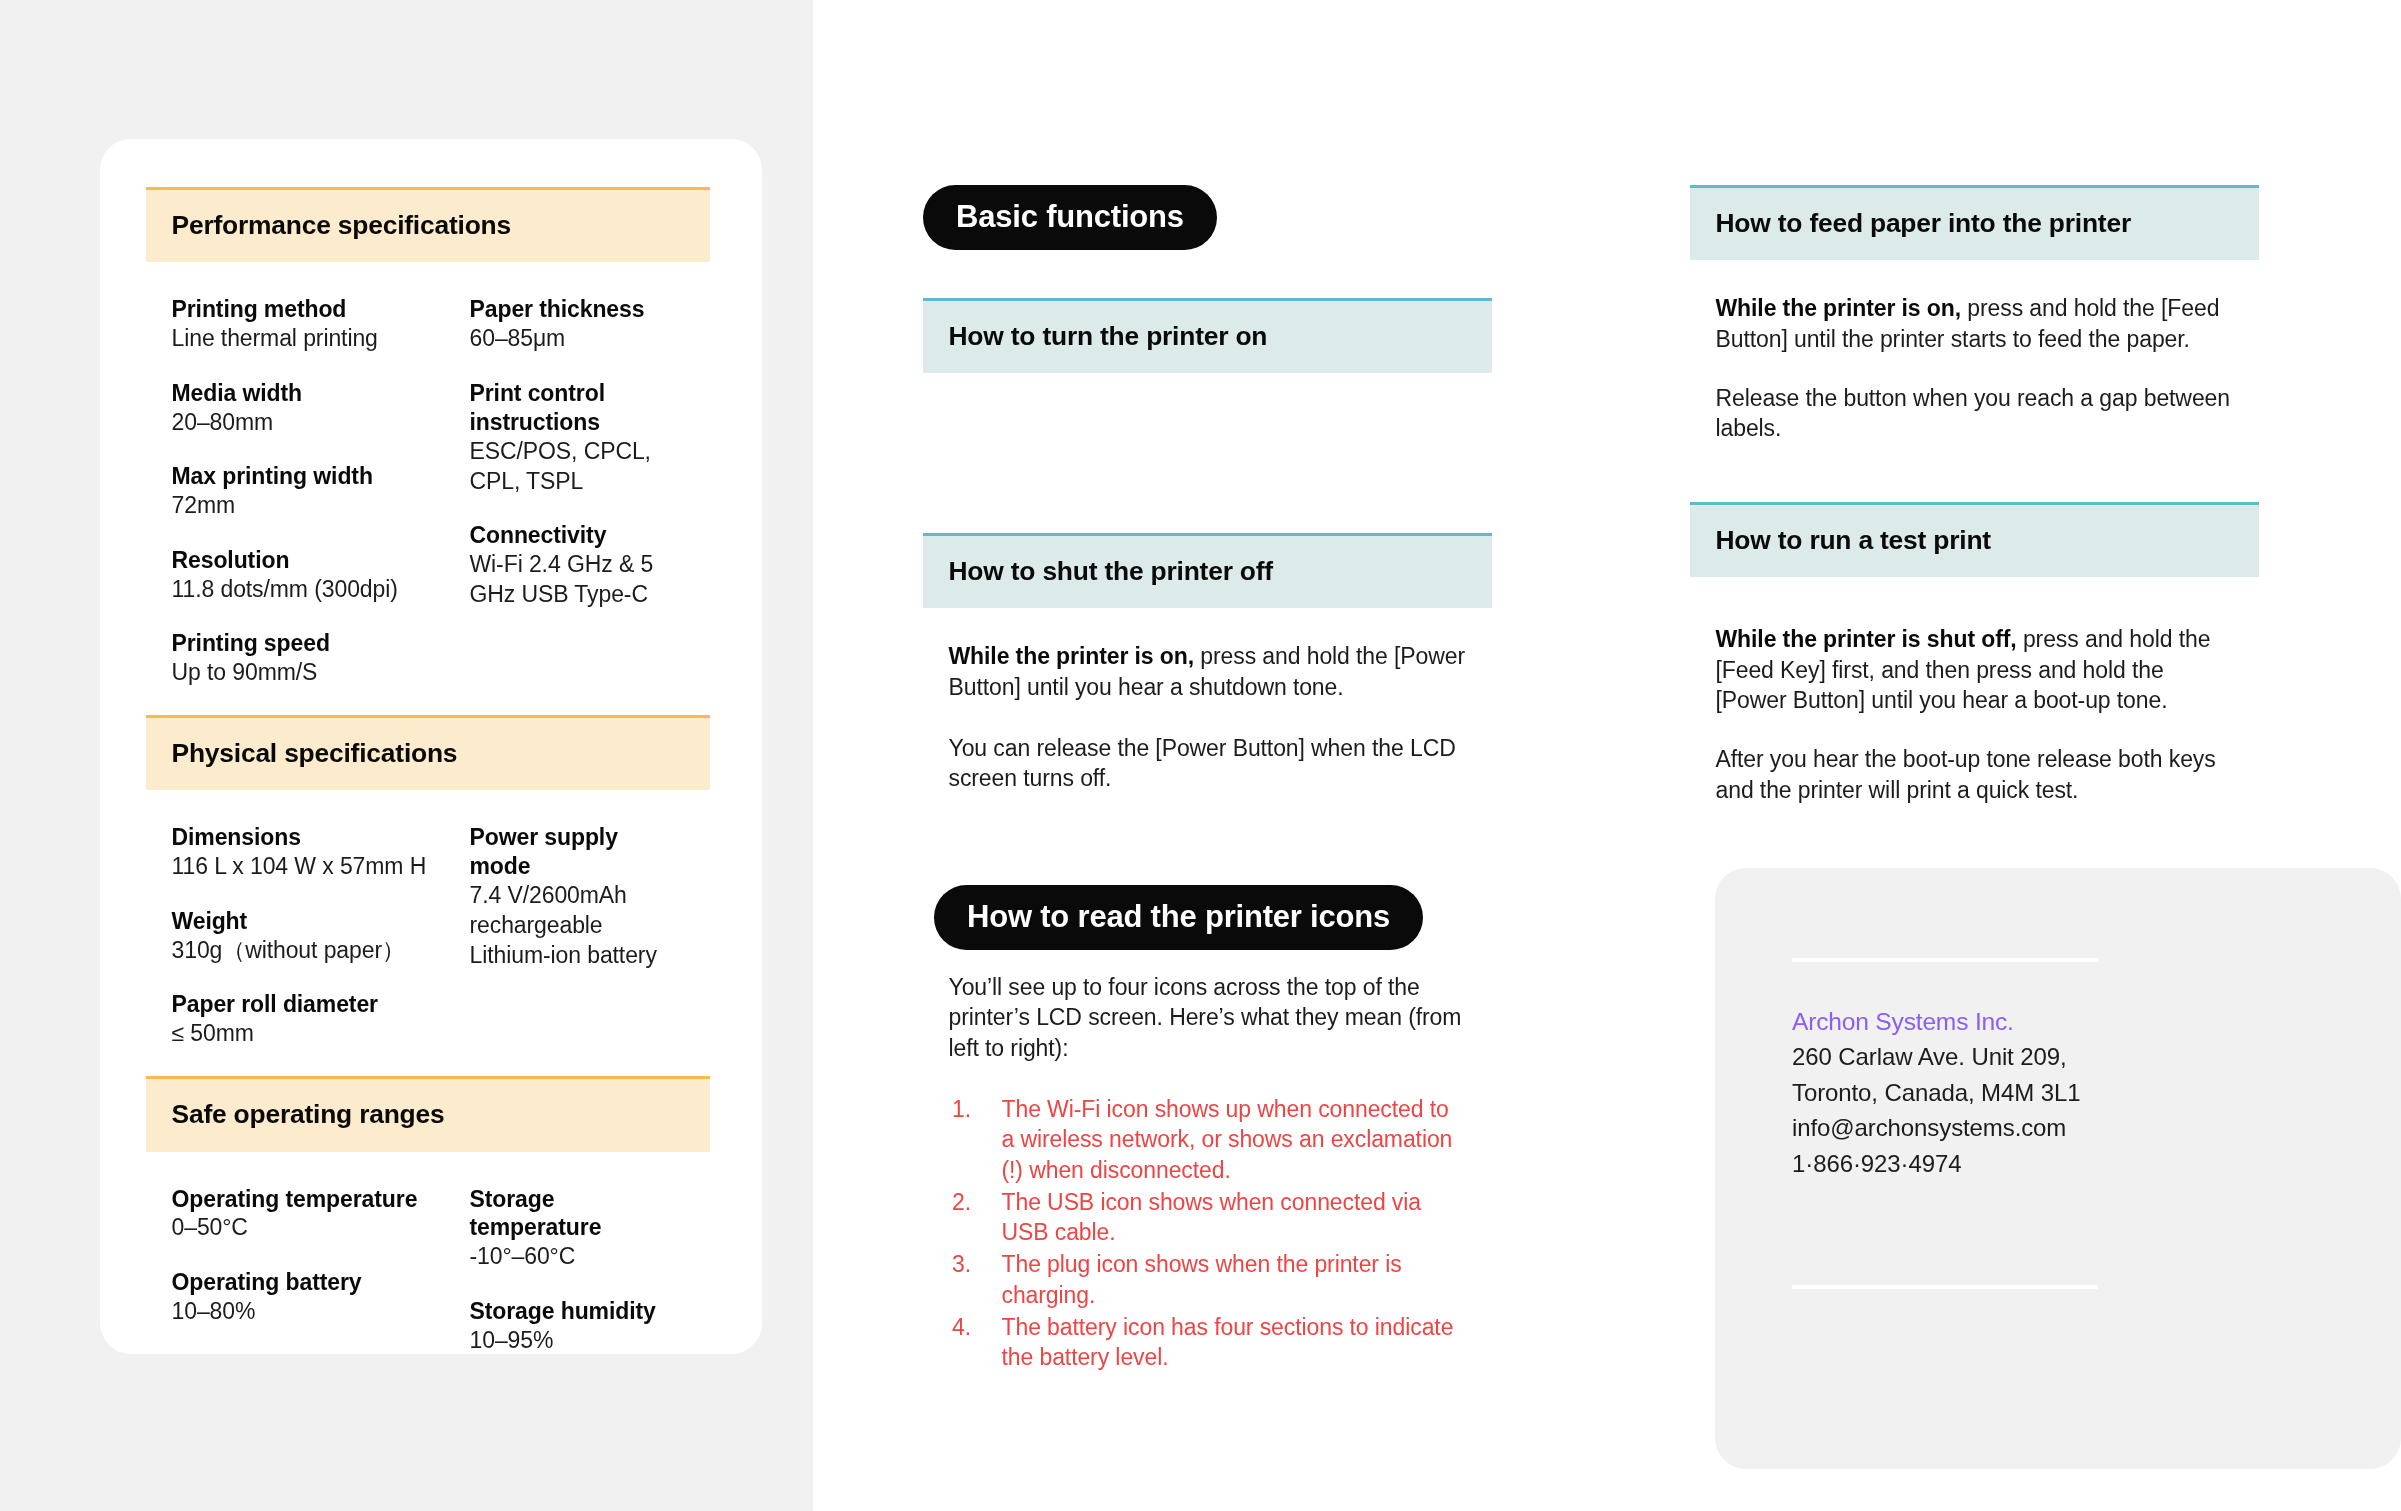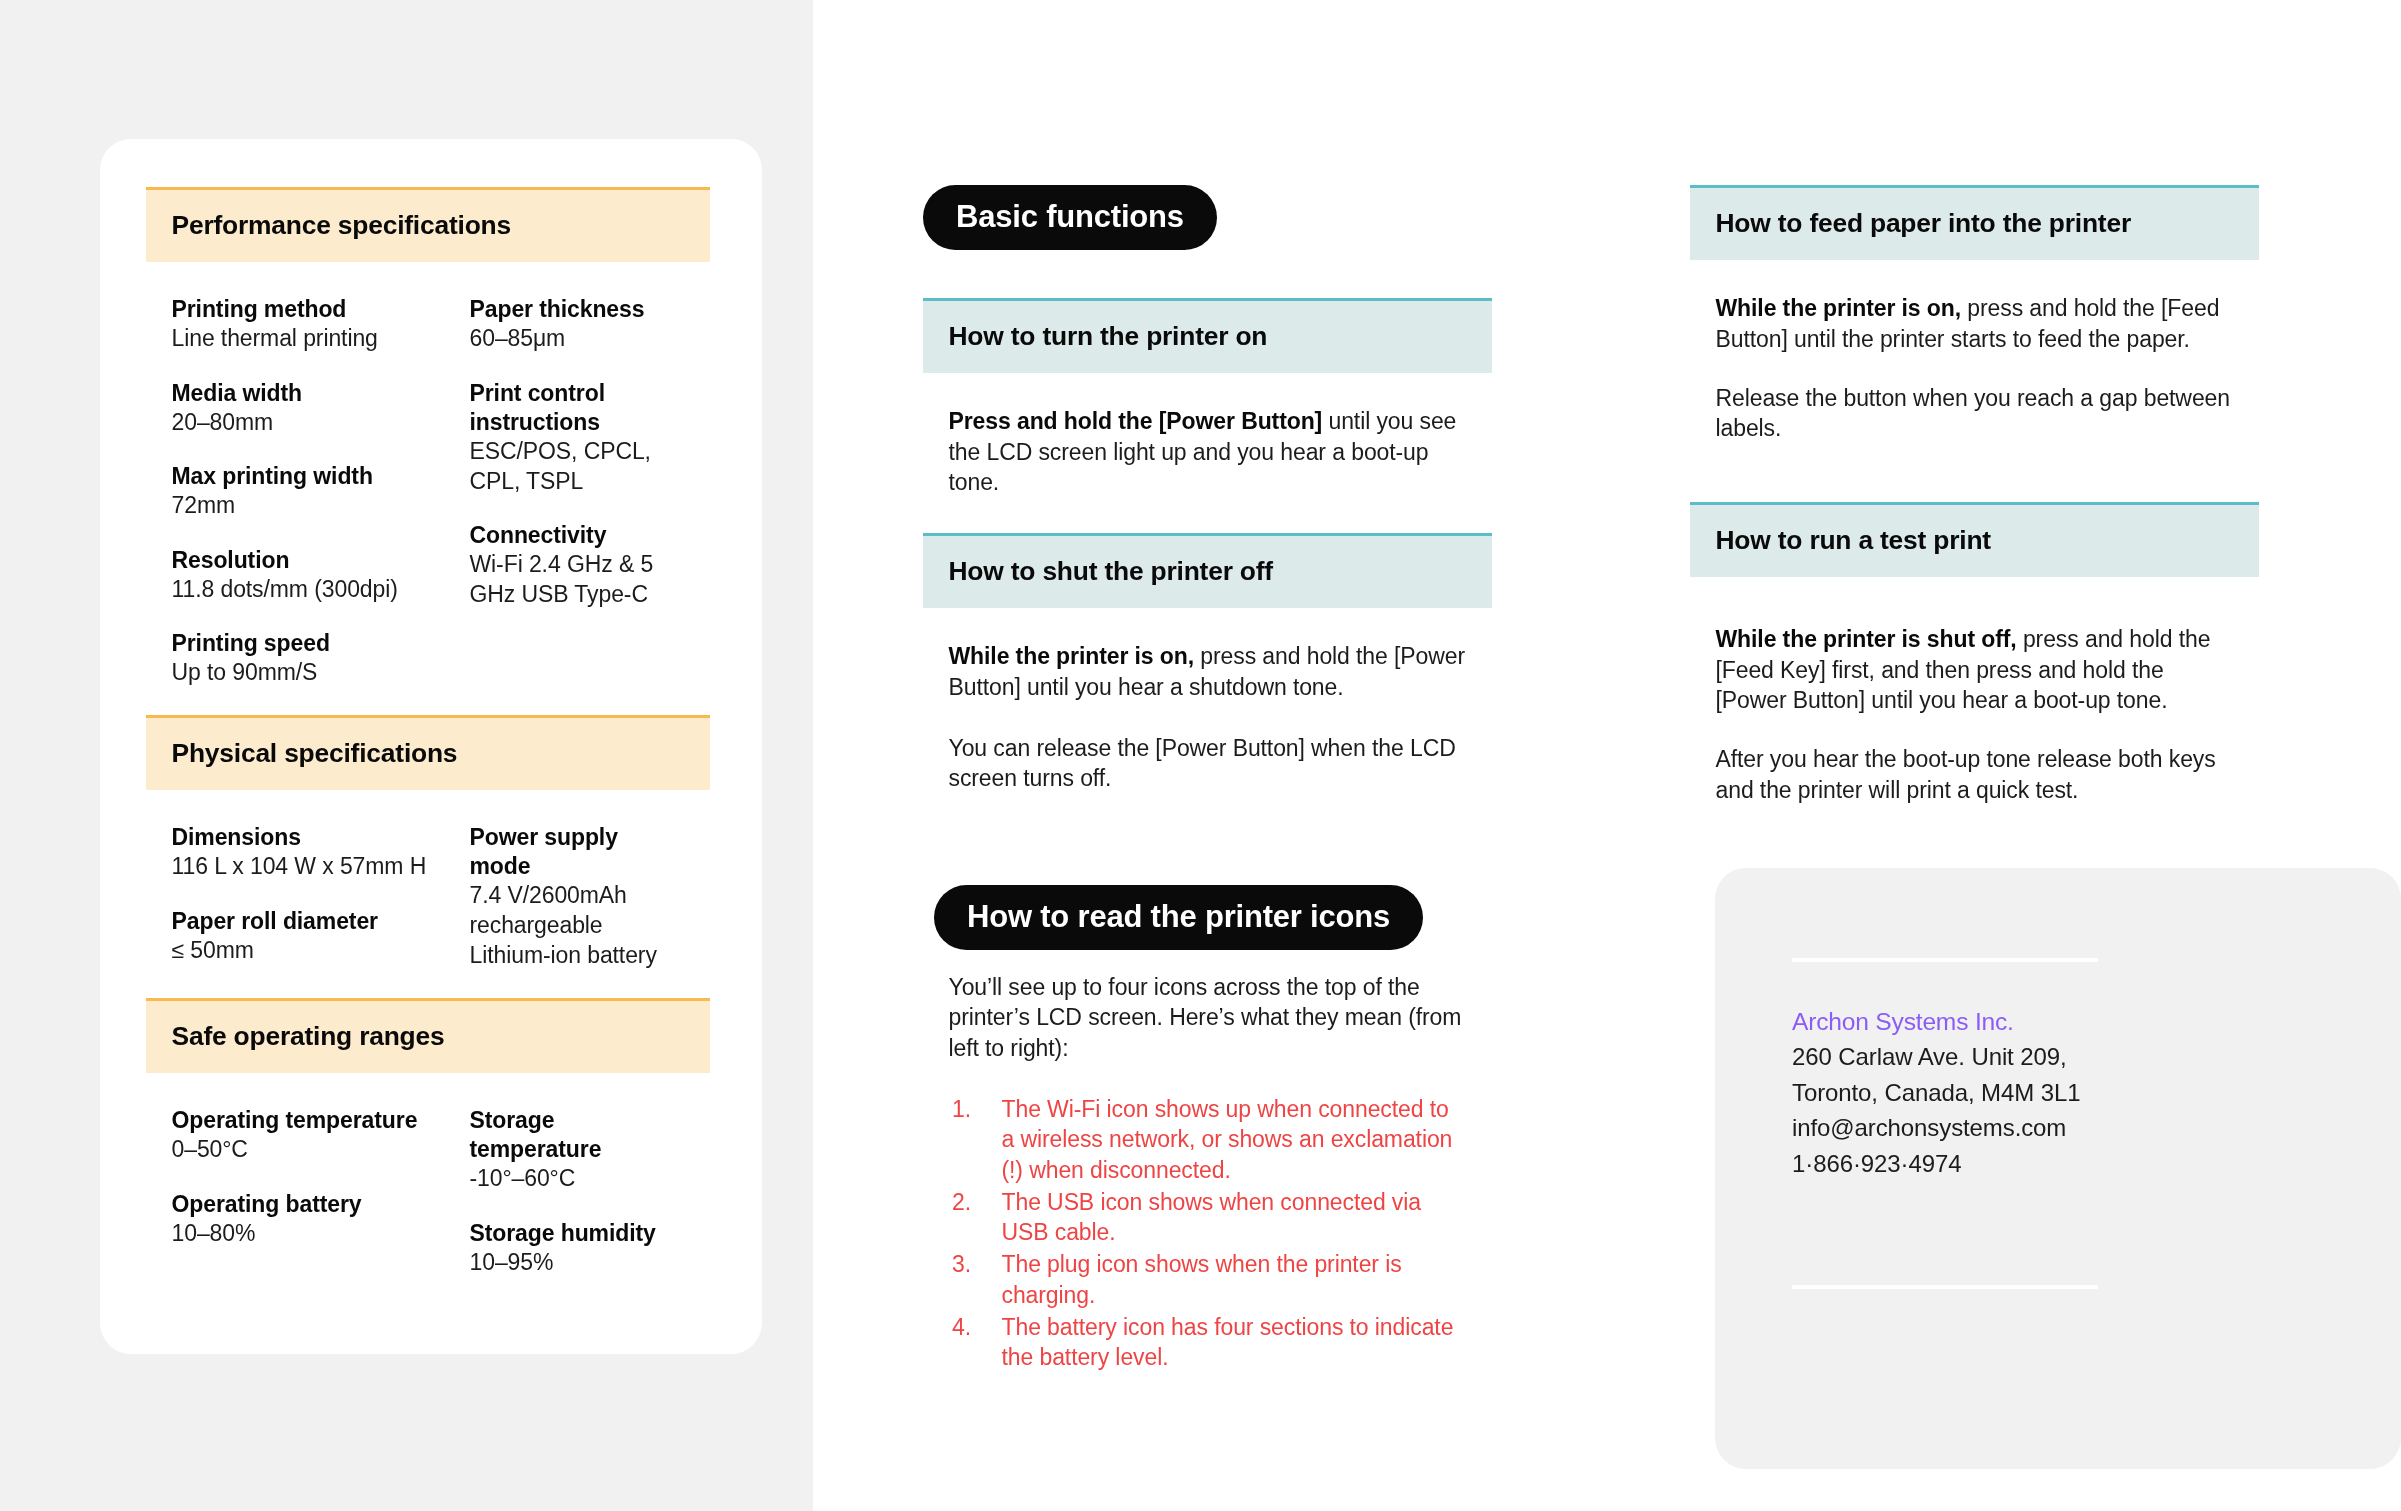--- a/index.html
+++ b/index.html
@@ -246,20 +246,24 @@
     <div class="band cream">
       <div class="band-title">Physical specifications</div>
     </div>
     <div class="spec-group">
       <div class="spec-col">
         <div class="spec-item">
           <div class="spec-label">Dimensions</div>
           <div class="spec-value">116 L x 104 W x 57mm H</div>
         </div>
         <div class="spec-item">
+          <div class="spec-label">Weight</div>
+          <div class="spec-value">310g（without paper）</div>
+        </div>
+        <div class="spec-item">
           <div class="spec-label">Paper roll diameter</div>
           <div class="spec-value">≤ 50mm</div>
         </div>
       </div>
       <div class="spec-col">
         <div class="spec-item">
           <div class="spec-label">Power supply mode</div>
           <div class="spec-value">7.4 V/2600mAh rechargeable Lithium-ion battery</div>
         </div>
       </div>
@@ -296,21 +300,20 @@
   <div class="col-center">
 
     <div style="position:absolute; left:0; top:185px;">
       <span class="pill">Basic functions</span>
     </div>
 
     <div style="position:absolute; left:0; top:298px; width:569px;">
       <div class="band mint">
         <div class="band-title">How to turn the printer on</div>
       </div>
-      <p class="body-text" style="margin-top:33px; padding:0 25.5px;"><b>Press and hold the [Power Button]</b><span> until you see the LCD screen light up and you hear a boot-up tone.</span></p>
     </div>
 
     <div style="position:absolute; left:0; top:533px; width:569px;">
       <div class="band mint">
         <div class="band-title">How to shut the printer off</div>
       </div>
       <p class="body-text" style="margin-top:33px; padding:0 25.5px;"><b>While the printer is on,</b><span> press and hold the [Power Button] until you hear a shutdown tone.</span></p>
       <p class="body-text" style="margin-top:31px; padding:0 25.5px;">You can release the [Power Button] when the LCD screen turns off.</p>
     </div>
 

